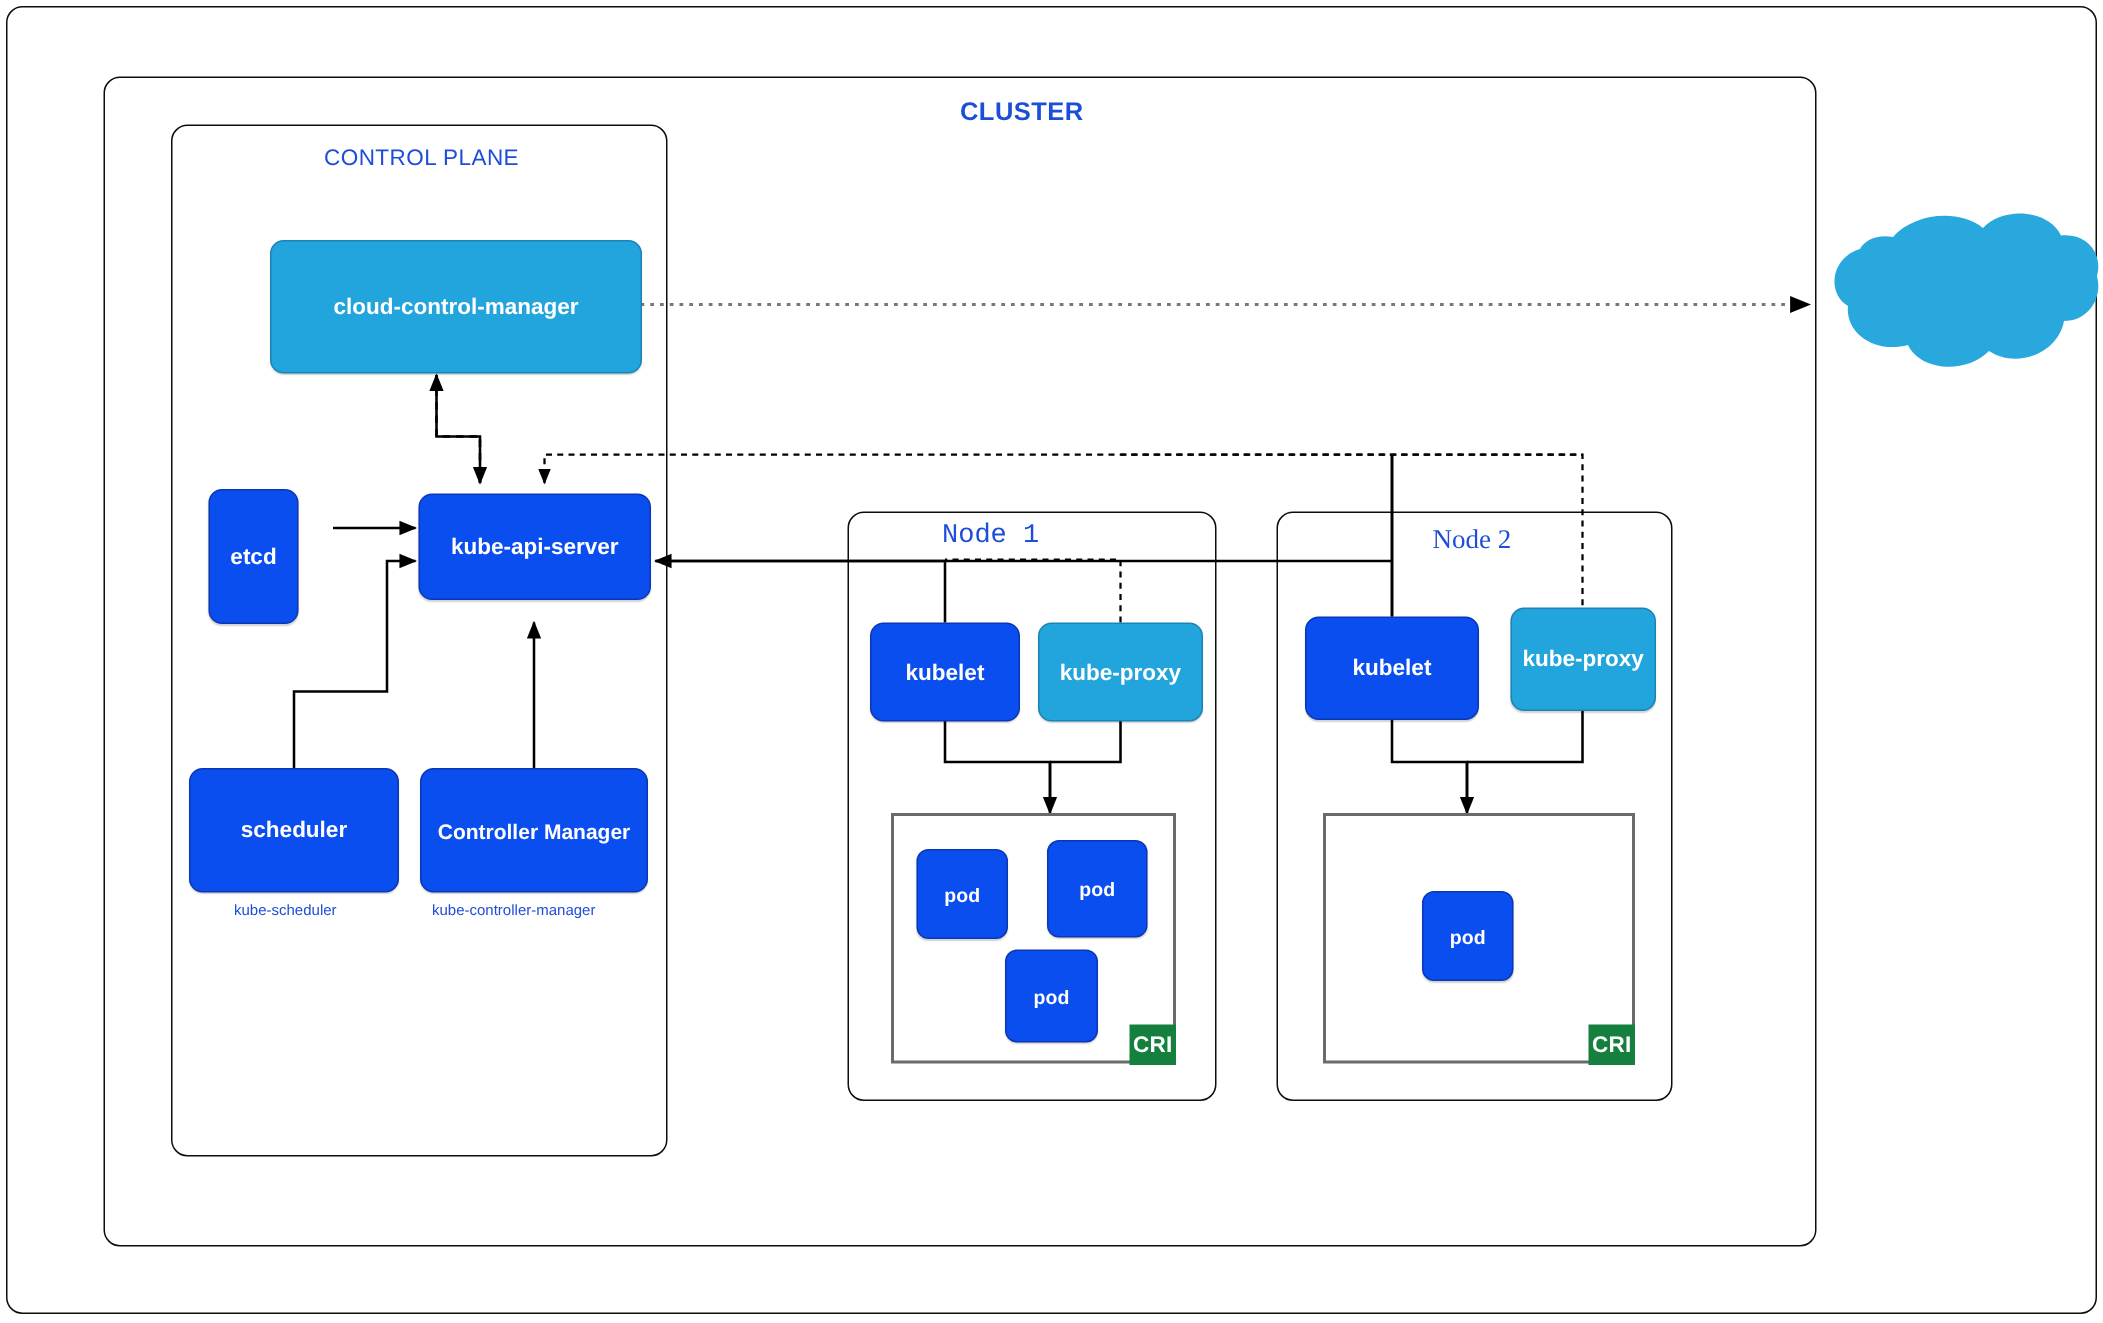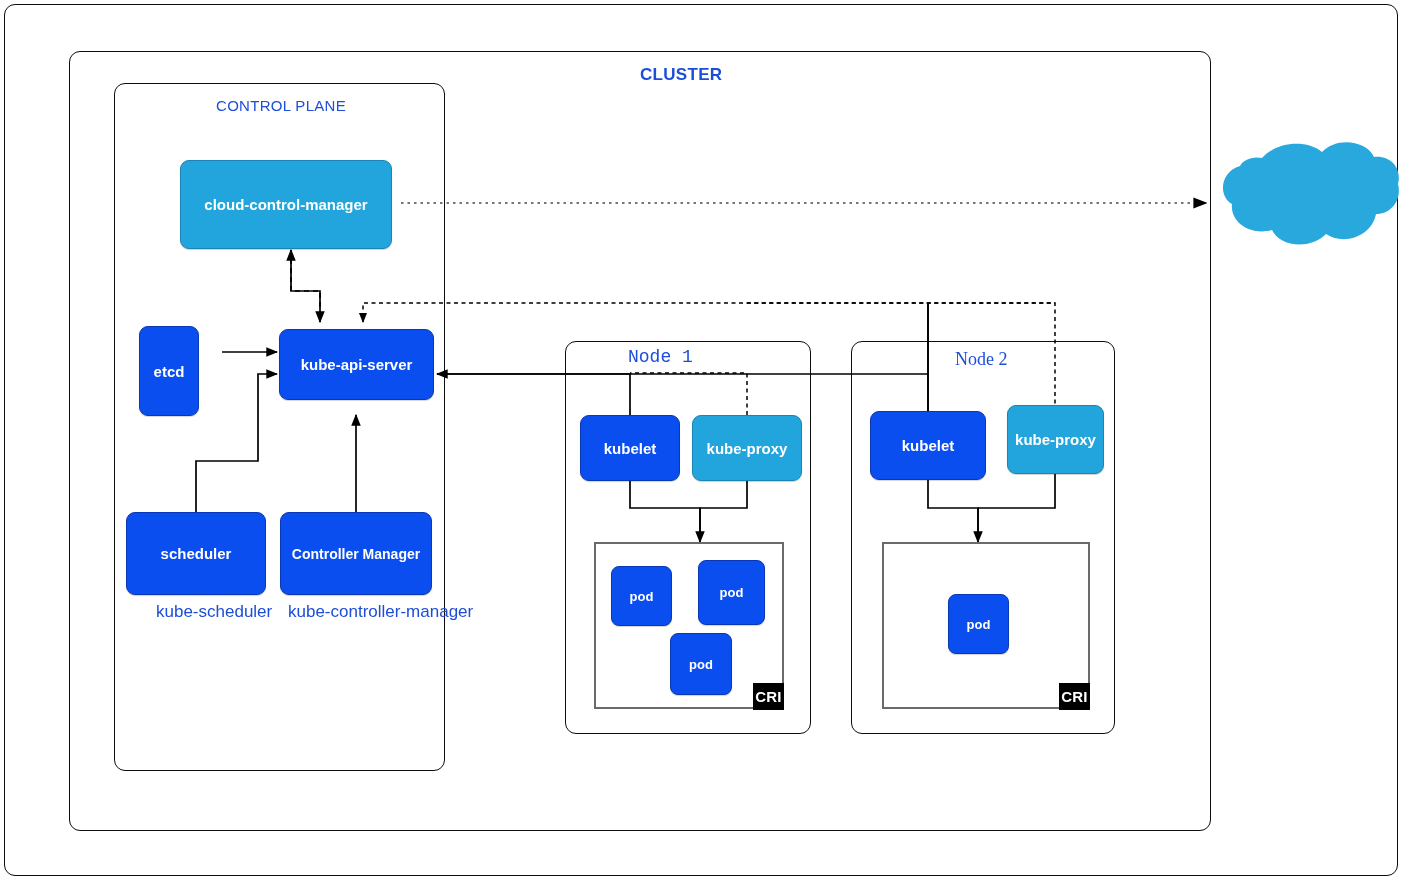--- a/index.html
+++ b/index.html
@@ -56,21 +56,21 @@
   }
   .cri-frame {
     position: absolute;
     box-sizing: border-box;
     border: 2px solid #6a6a6a;
     background: transparent;
   }
   .cri-badge {
     position: absolute;
     box-sizing: border-box;
-    background: #000000;
+    background: #15803d;
     color: #ffffff;
     font-weight: bold;
     font-size: 15px;
     display: flex;
     align-items: center;
     justify-content: center;
     letter-spacing: 0.2px;
   }
   .plain-label {
     position: absolute;
@@ -84,21 +84,21 @@
   }
   .title-control-plane {
     font-size: 15px;
     letter-spacing: 0.3px;
   }
   .node-title {
     font-family: "Liberation Serif", serif;
     font-size: 18px;
   }
   .sublabel {
-    font-size: 17px;
+    font-size: 10px;
   }
   .cloud-label {
     position: absolute;
     color: #ffffff;
     font-weight: bold;
     font-size: 12.5px;
     letter-spacing: 0.2px;
     white-space: nowrap;
     text-align: center;
   }
@@ -167,21 +167,21 @@
                C 1392 155, 1402 170, 1398 184
                C 1402 199, 1392 214, 1376 214
                C 1372 236, 1344 246, 1326 234
                C 1310 250, 1280 247, 1272 230
                C 1250 236, 1230 222, 1232 204
                C 1218 196, 1220 172, 1240 166
                C 1243 160, 1252 156, 1262 158 Z" fill="#29A8DE"></path>
     </g>
   </svg>
 
-  <div class="node-box lightblue-box" style="left:180px; top:160px; width:212px; height:89px; font-size:15px;">
+  <div class="node-box lightblue-box" style="left:180px; top:160px; width:248px; height:89px; font-size:15px;">
     <span>cloud-control-manager</span>
   </div>
 
   <div class="node-box blue-box" style="left:139px; top:326px; width:60px; height:90px; font-size:15px;">
     <span>etcd</span>
   </div>
 
   <div class="node-box blue-box" style="left:279px; top:329px; width:155px; height:71px; font-size:15px;">
     <span>kube-api-server</span>
   </div>

